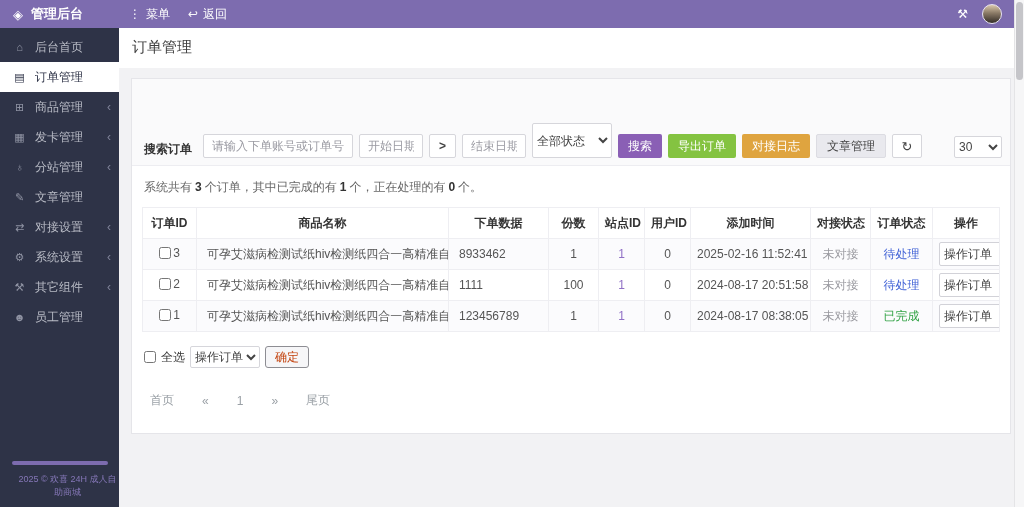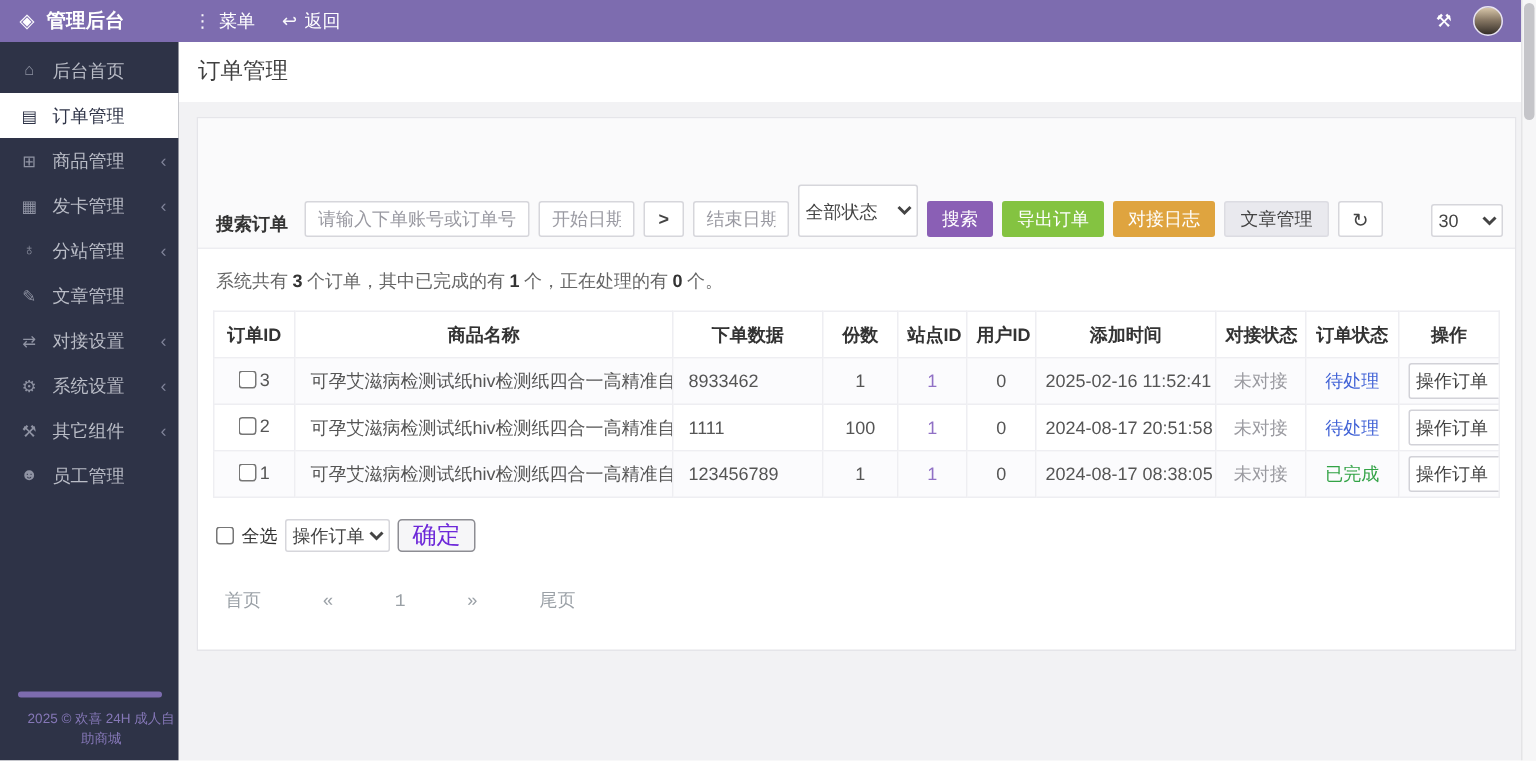--- a/index.html
+++ b/index.html
@@ -66,23 +66,23 @@
   .c-id input[type=checkbox] { width:12px; height:12px; margin:0; }
   .st-pending { color:var(--status-pending,#4263d6); }
   .st-done { color:var(--status-done,#33a346); }
   .c-dock { color:var(--muted,#9a9aa0); }
   .c-site { color:var(--site-link,#9070c5); }
   .row-action { width:94px; height:24px; border:1px solid #d2d2d8; border-radius:2px; background:#fff; font-size:12px; color:#444; }
 
   .bulk-row { display:flex; align-items:center; gap:5px; margin:14px 0 0 2px; font-size:12px; color:#333; }
   .bulk-row input[type=checkbox] { width:12px; height:12px; margin:0; }
   .sel-bulk { height:22px; }
-  .btn-confirm { height:22px; padding:0 9px; background:#f6f6f8; border:1px solid #8d8d93; border-radius:3px; font-size:16px; color:#6d28d9; cursor:pointer; }
-
-  .pagination { display:flex; align-items:center; gap:41px; margin:24px 0 12px 8px; font-size:12px; color:#9aa0a6;font-family:Liberation Mono, monospace; }
+  .btn-confirm { height:22px; padding:0 9px; background:#f6f6f8; border:1px solid #8d8d93; border-radius:3px; font-size:12px; color:#c2410c; cursor:pointer; }
+
+  .pagination { display:flex; align-items:center; gap:28px; margin:24px 0 12px 8px; font-size:12px; color:#9aa0a6; }
   .pg-item { cursor:pointer; }
 
   
   .v-scrollbar { position:absolute; top:0; right:0; bottom:0; width:10px; background:#f6f6f7; border-left:1px solid #e4e4e6; z-index:9; }
   .v-thumb { position:absolute; top:2px; left:1px; width:7px; height:78px; border-radius:4px; background:#c5c5c9; }
 </style>
 </head>
 <body>
 
 <div class="screen">

